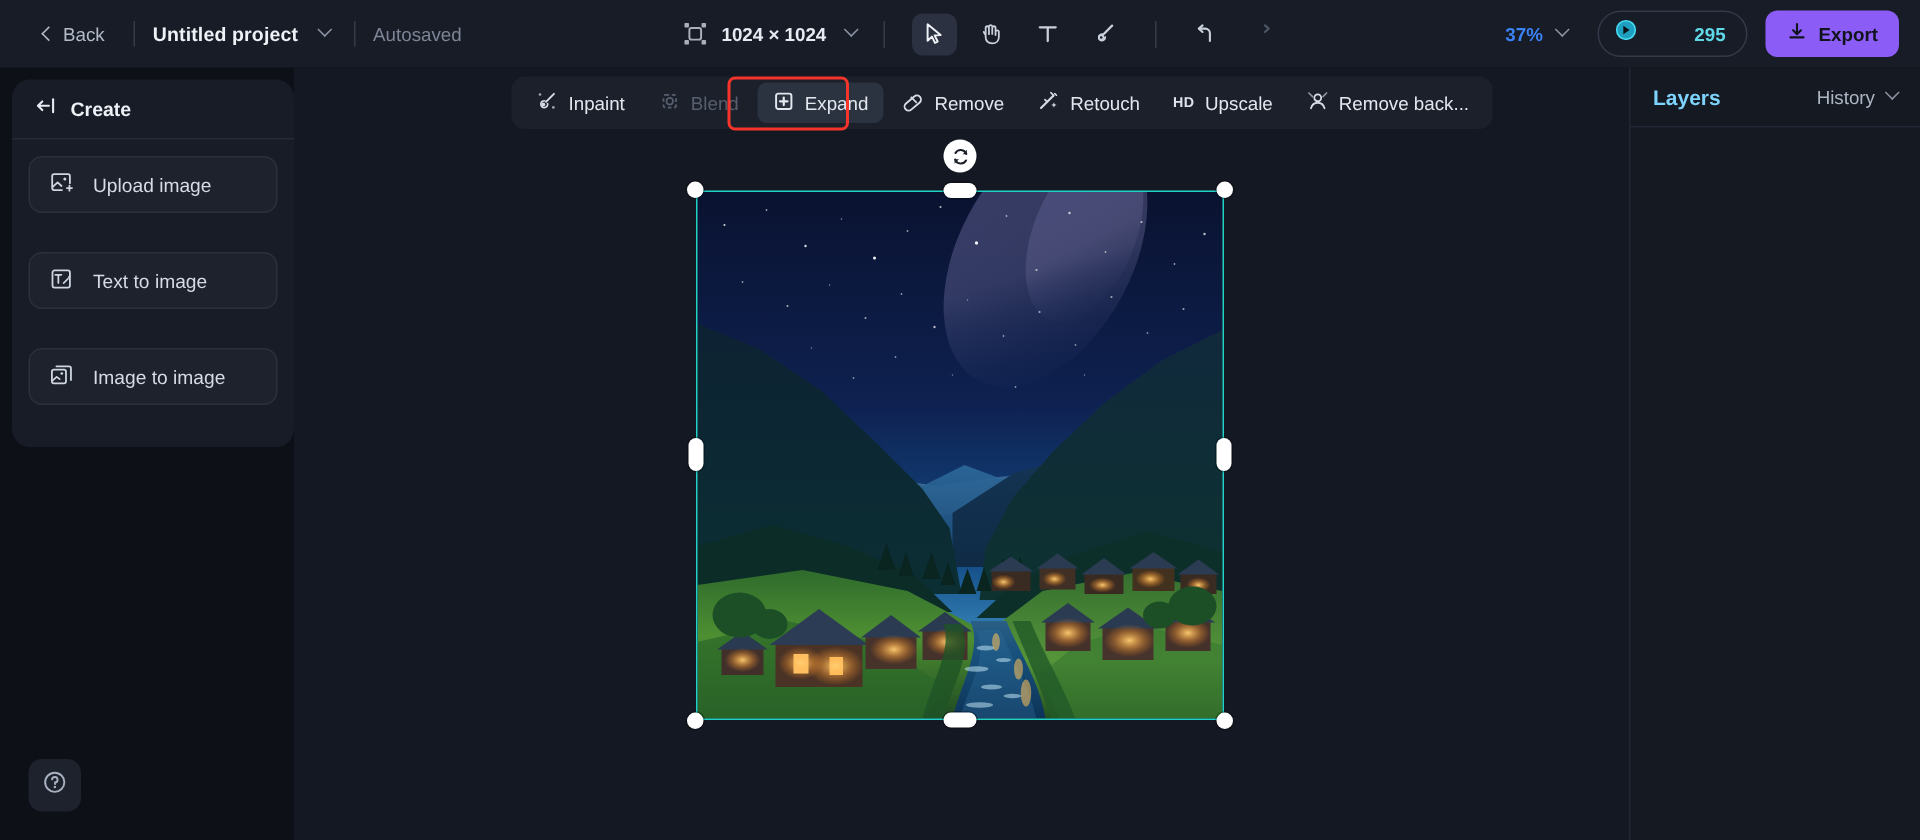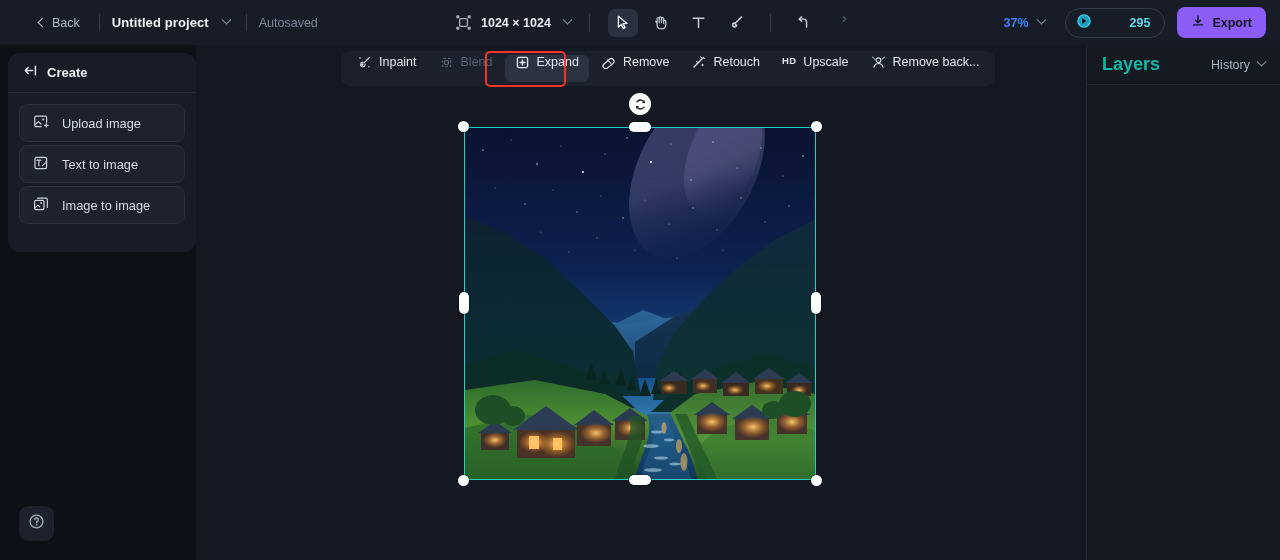--- a/index.html
+++ b/index.html
@@ -11,21 +11,21 @@
     -webkit-font-smoothing: antialiased;
   }
   #app { position: relative; width: 1280px; height: 560px; background: #0d1017; }
 
   
   .topbar {
     position: absolute; left: 0; top: 0; width: 1280px; height: 45px;
     background: #181c26;
     display: flex; align-items: center;
   }
-  .tb-left { display: flex; align-items: center; height: 42px; padding-left: 32px; gap: 0; }
+  .tb-left { display: flex; align-items: center; height: 42px; padding-left: 22px; gap: 0; }
   .back-btn {
     display: flex; align-items: center; gap: 6px;
     color: #b4bcc9; font-size: 12.5px; padding: 5px 7px; border-radius: 6px; cursor: pointer;
   }
   .chev-left { width: 7px; height: 7px; border-left: 1.6px solid #b4bcc9; border-bottom: 1.6px solid #b4bcc9; transform: rotate(45deg); display:block; margin-top:0px;}
   .vdiv { width: 1px; height: 17px; background: #343a48; margin: 0 12px; }
   .proj-name { color: #eef1f6; font-size: 13px; font-weight: bold; letter-spacing: 0.1px; }
   .chev-down {
     width: 7px; height: 7px; border-right: 1.5px solid #8b93a3; border-bottom: 1.5px solid #8b93a3;
     transform: rotate(45deg) translate(-2px,-2px); display: inline-block;
@@ -68,21 +68,21 @@
   
   .left-panel {
     position: absolute; left: 8px; top: 53px; width: 188px;
     background: #181c26; border-radius: 12px; overflow: hidden;
   }
   .lp-header {
     display: flex; align-items: center; gap: 9px; height: 40px; padding: 0 15px;
     border-bottom: 1px solid #242a36;
   }
   .lp-title { color: #eef1f6; font-size: 13px; font-weight: bold; }
-  .lp-body { padding: 11px 11px 28px 11px; display: flex; flex-direction: column; gap: 3px; }
+  .lp-body { padding: 11px 11px 28px 11px; display: flex; flex-direction: column; gap: 26px; }
   .lp-item {
     display: flex; align-items: center; gap: 13px;
     height: 38px; padding: 0 13px;
     background: #1d222d; border: 1px solid #2a303d; border-radius: 9px;
     color: #d6dbe4; font-size: 12.8px; cursor: pointer;
   }
 
   .help-btn {
     position: absolute; left: 19px; top: 506px; width: 35px; height: 35px;
     background: #1d222d; border-radius: 9px; display: flex; align-items: center; justify-content: center;
@@ -91,41 +91,41 @@
 
   
   .right-panel {
     position: absolute; left: 1086px; top: 45px; width: 194px; height: 515px;
     background: #151922; border-left: 1px solid #222734;
   }
   .rp-header {
     display: flex; align-items: center; justify-content: space-between;
     height: 40px; padding: 0 15px; border-bottom: 1px solid #222734;
   }
-  .rp-title { color: #14b8a6; font-size: 18px; font-weight: bold; }
+  .rp-title { color: #7dd3fc; font-size: 14px; font-weight: bold; }
   .rp-history { display: flex; align-items: center; gap: 8px; color: #aeb6c4; font-size: 12.5px; cursor: pointer; }
   .rp-body { padding: 11px 10px; }
   .layer-row {
     display: flex; align-items: center; gap: 12px;
     background: #242a36; border-radius: 8px; padding: 6px 8px; cursor: pointer;
   }
   .layer-thumb {
     width: 33px; height: 29px; border-radius: 5px; overflow: hidden; flex: 0 0 auto;
     border: 1px solid #39414f;
   }
   .layer-name { color: #d8dde6; font-size: 12.5px; }
 
   
   .ftoolbar {
     position: absolute; left: 341px; top: 51px; height: 35px;
     background: #1b202b; border-radius: 9px;
     display: flex; align-items: center; padding: 0 6px; gap: 2px;
   }
   .ft-item {
-    display: flex; align-items: flex-start; gap: 7px;
+    display: flex; align-items: center; gap: 7px;
     height: 27px; padding: 0 10px; border-radius: 6px;
     color: #e3e7ee; font-size: 12.5px; cursor: pointer; white-space: nowrap;
   }
   .ft-item.disabled { color: #575f6e; cursor: default; }
   .ft-item.selected { background: #2b3240; }
   .ft-highlight {
     position: absolute; left: 485px; top: 51px; width: 81px; height: 36px;
     border: 2px solid #f5352b; border-radius: 5px; pointer-events: none;
   }
   .hd-badge { font-size: 9.5px; font-weight: bold; letter-spacing: .3px; color: #dfe4ec; }

